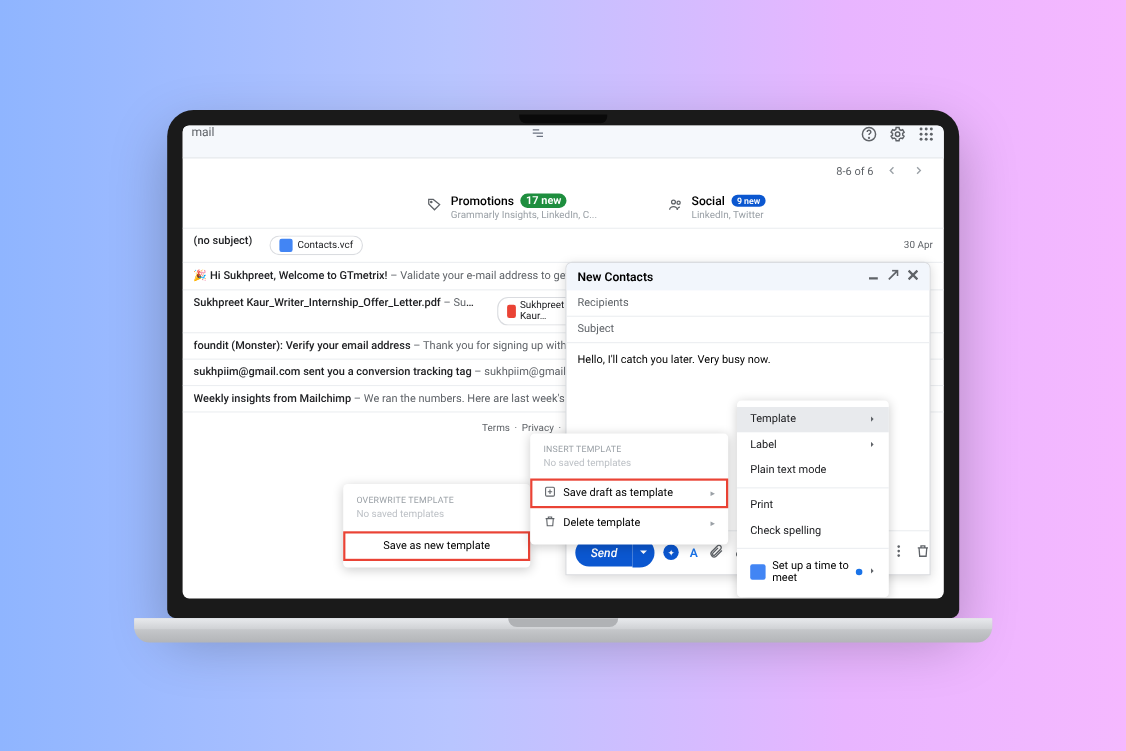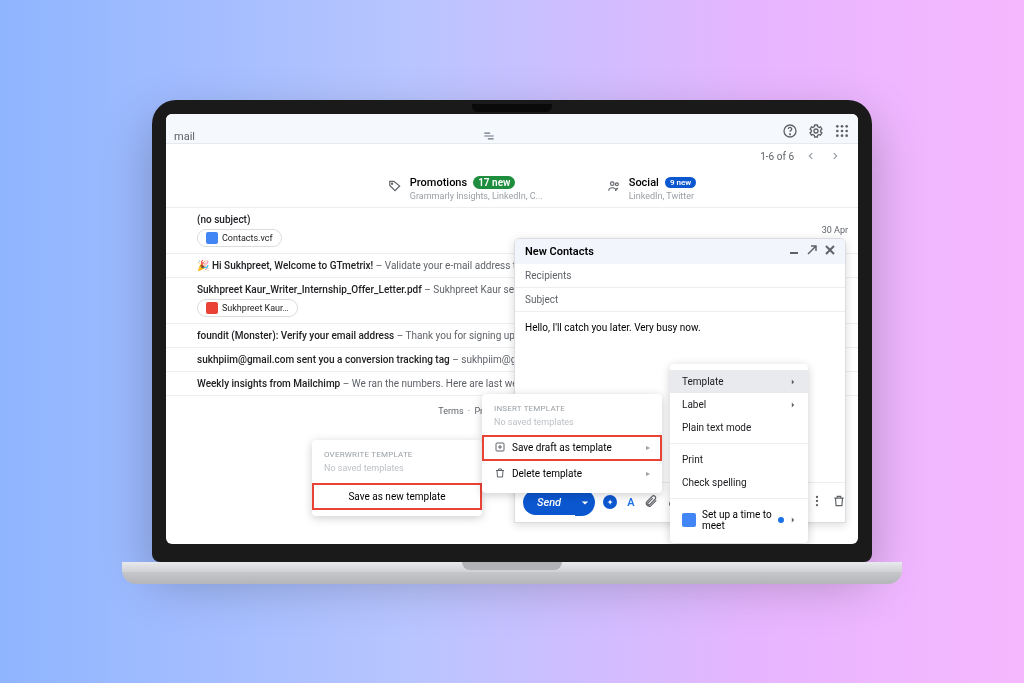--- a/index.html
+++ b/index.html
@@ -8,21 +8,21 @@
 
 .laptop { width: 720px; }
 .screen-frame { background: #1a1a1a; border-radius: 24px 24px 8px 8px; padding: 14px 14px 18px 14px; box-shadow: 0 20px 50px rgba(0,0,0,0.25); position: relative; }
 .notch { position: absolute; top: 4px; left: 50%; transform: translateX(-50%); width: 80px; height: 8px; background: #0a0a0a; border-radius: 0 0 6px 6px; }
 .screen { background: #fff; border-radius: 6px; height: 430px; overflow: hidden; position: relative; }
 .base { height: 22px; background: linear-gradient(180deg,#d5d7da 0%, #c0c2c5 60%, #b3b5b8 100%); border-radius: 2px 2px 14px 14px; margin: 0 -30px; position: relative; }
 .base::before { content:""; position:absolute; top:0; left:0; right:0; height:10px; background:linear-gradient(180deg,#e8eaed,#cfd1d4); }
 .base-notch { position:absolute; top:0; left:50%; transform:translateX(-50%); width:100px; height:8px; background:#b0b2b5; border-radius: 0 0 10px 10px; }
 
 
-.topbar { height: 30px; background: #f5f8fc; display:flex; align-items:flex-end; padding: 0 8px; border-bottom: 1px solid #e5e8ec; }
+.topbar { height: 30px; background: #f5f8fc; display:flex; align-items:flex-start; padding: 0 8px; border-bottom: 1px solid #e5e8ec; }
 .topbar .spacer { flex:1; }
 .topbar .search-mid { color:#6b7280; font-size:11px; display:flex; align-items:center; gap:4px; }
 .top-icons { display:flex; gap:10px; align-items:center; color:#5f6368; }
 .top-icons svg { width:16px; height:16px; }
 
 .toolbar-row { height: 26px; display:flex; align-items:center; justify-content:flex-end; padding: 0 18px; font-size:10px; color:#5f6368; gap:12px; }
 .nav-arrows { display:flex; gap:14px; color:#9aa0a6; }
 .nav-arrows svg { width:10px; height:10px; }
 
 .tabs { height: 38px; display:flex; align-items:center; gap: 64px; padding-left: 60px; border-bottom: 1px solid #eceef1; position:relative;justify-content:center; }
@@ -30,21 +30,21 @@
 .tab-icon { color:#5f6368; margin-top:2px; }
 .tab-icon svg { width:14px; height:14px; }
 .tab-body { }
 .tab-title-row { display:flex; gap:6px; align-items:center; font-size:11px; font-weight:500; }
 .tab-sub { font-size:9px; color:#9aa0a6; margin-top:2px; }
 .badge-green { background:#1e8e3e; color:#fff; border-radius:8px; font-size:10px; padding:1px 5px; font-weight:600; }
 .badge-blue  { background:#0b57d0; color:#fff; border-radius:8px; font-size:8px; padding:1px 5px; font-weight:600; }
 
 .mail-list { font-size:10px; color:#202124; }
 .row { padding: 6px 10px; border-bottom: 1px solid #eceef1; display:flex; align-items:center; justify-content:space-between; }
-.row .left { display:flex; flex-direction:column; gap:4px; max-width: 350px; overflow:hidden;margin-left:21px; }
+.row .left { display:flex; flex-direction:row; gap:16px; max-width: 350px; overflow:hidden; }
 .row .subject { font-weight:500; white-space:nowrap; overflow:hidden; text-overflow:ellipsis; }
 .row .snippet { color:#5f6368; font-weight:400; }
 .row .date { font-size:9px; color:#5f6368; }
 .chip { display:inline-flex; align-items:center; gap:4px; border:1px solid #dadce0; border-radius:10px; padding:2px 8px; font-size:9px; background:#fff; width:max-content; }
 .chip .redsq { width:12px; height:12px; background:#ea4335; border-radius:2px; }
 .chip .bluefile{ width:12px; height:12px; background:#4285f4; border-radius:2px; }
 .emoji { font-size:10px; }
 
 .footer-links { text-align:center; font-size:9px; color:#5f6368; padding:10px 0; }
 .footer-links span { margin: 0 2px; }
@@ -127,21 +127,21 @@
                 <circle cx="12" cy="12" r="2"></circle>
                 <circle cx="19" cy="12" r="2"></circle>
                 <circle cx="5" cy="19" r="2"></circle>
                 <circle cx="12" cy="19" r="2"></circle>
                 <circle cx="19" cy="19" r="2"></circle>
               </svg></span>
         </div>
       </div>
 
       <div class="toolbar-row">
-        <span>1-6 of 6</span>
+        <span>8-6 of 6</span>
         <span class="nav-arrows">
           <span><svg viewBox="0 0 24 24" fill="none" stroke="currentColor" stroke-width="3">
                 <path d="M15 5l-7 7 7 7"></path>
               </svg></span>
           <span><svg viewBox="0 0 24 24" fill="none" stroke="currentColor" stroke-width="3">
                 <path d="M9 5l7 7-7 7"></path>
               </svg></span>
         </span>
       </div>
 

